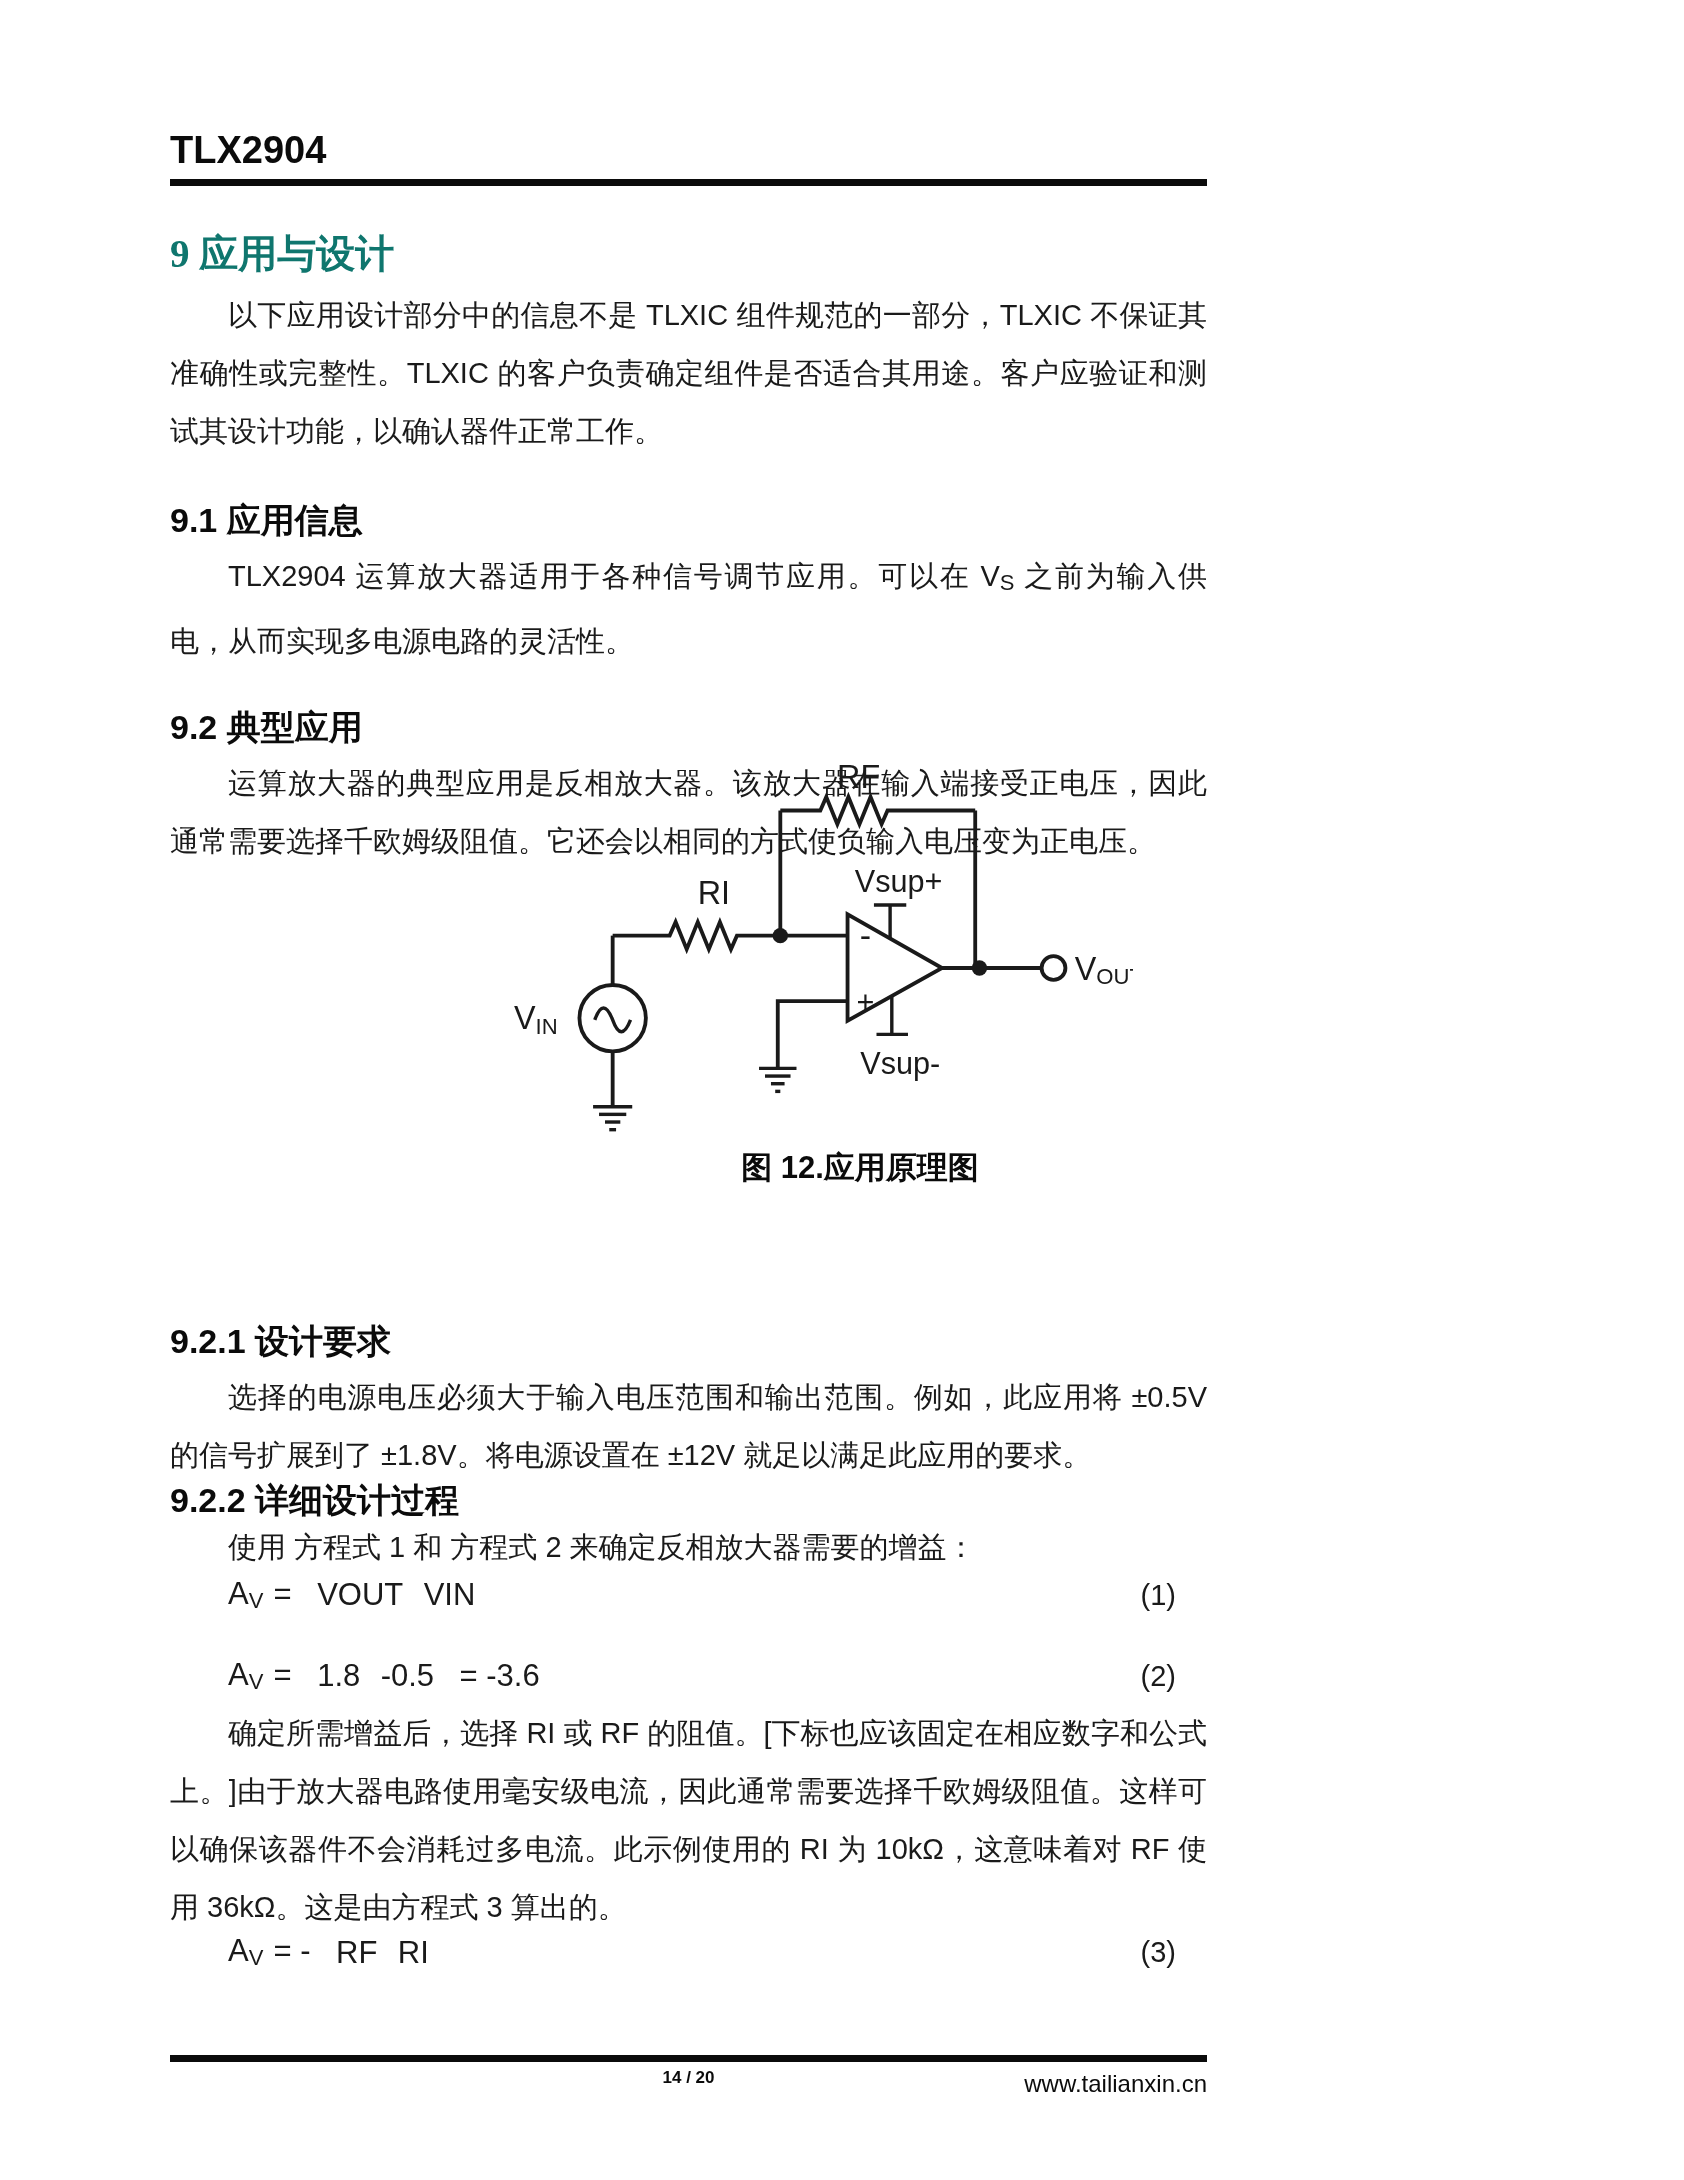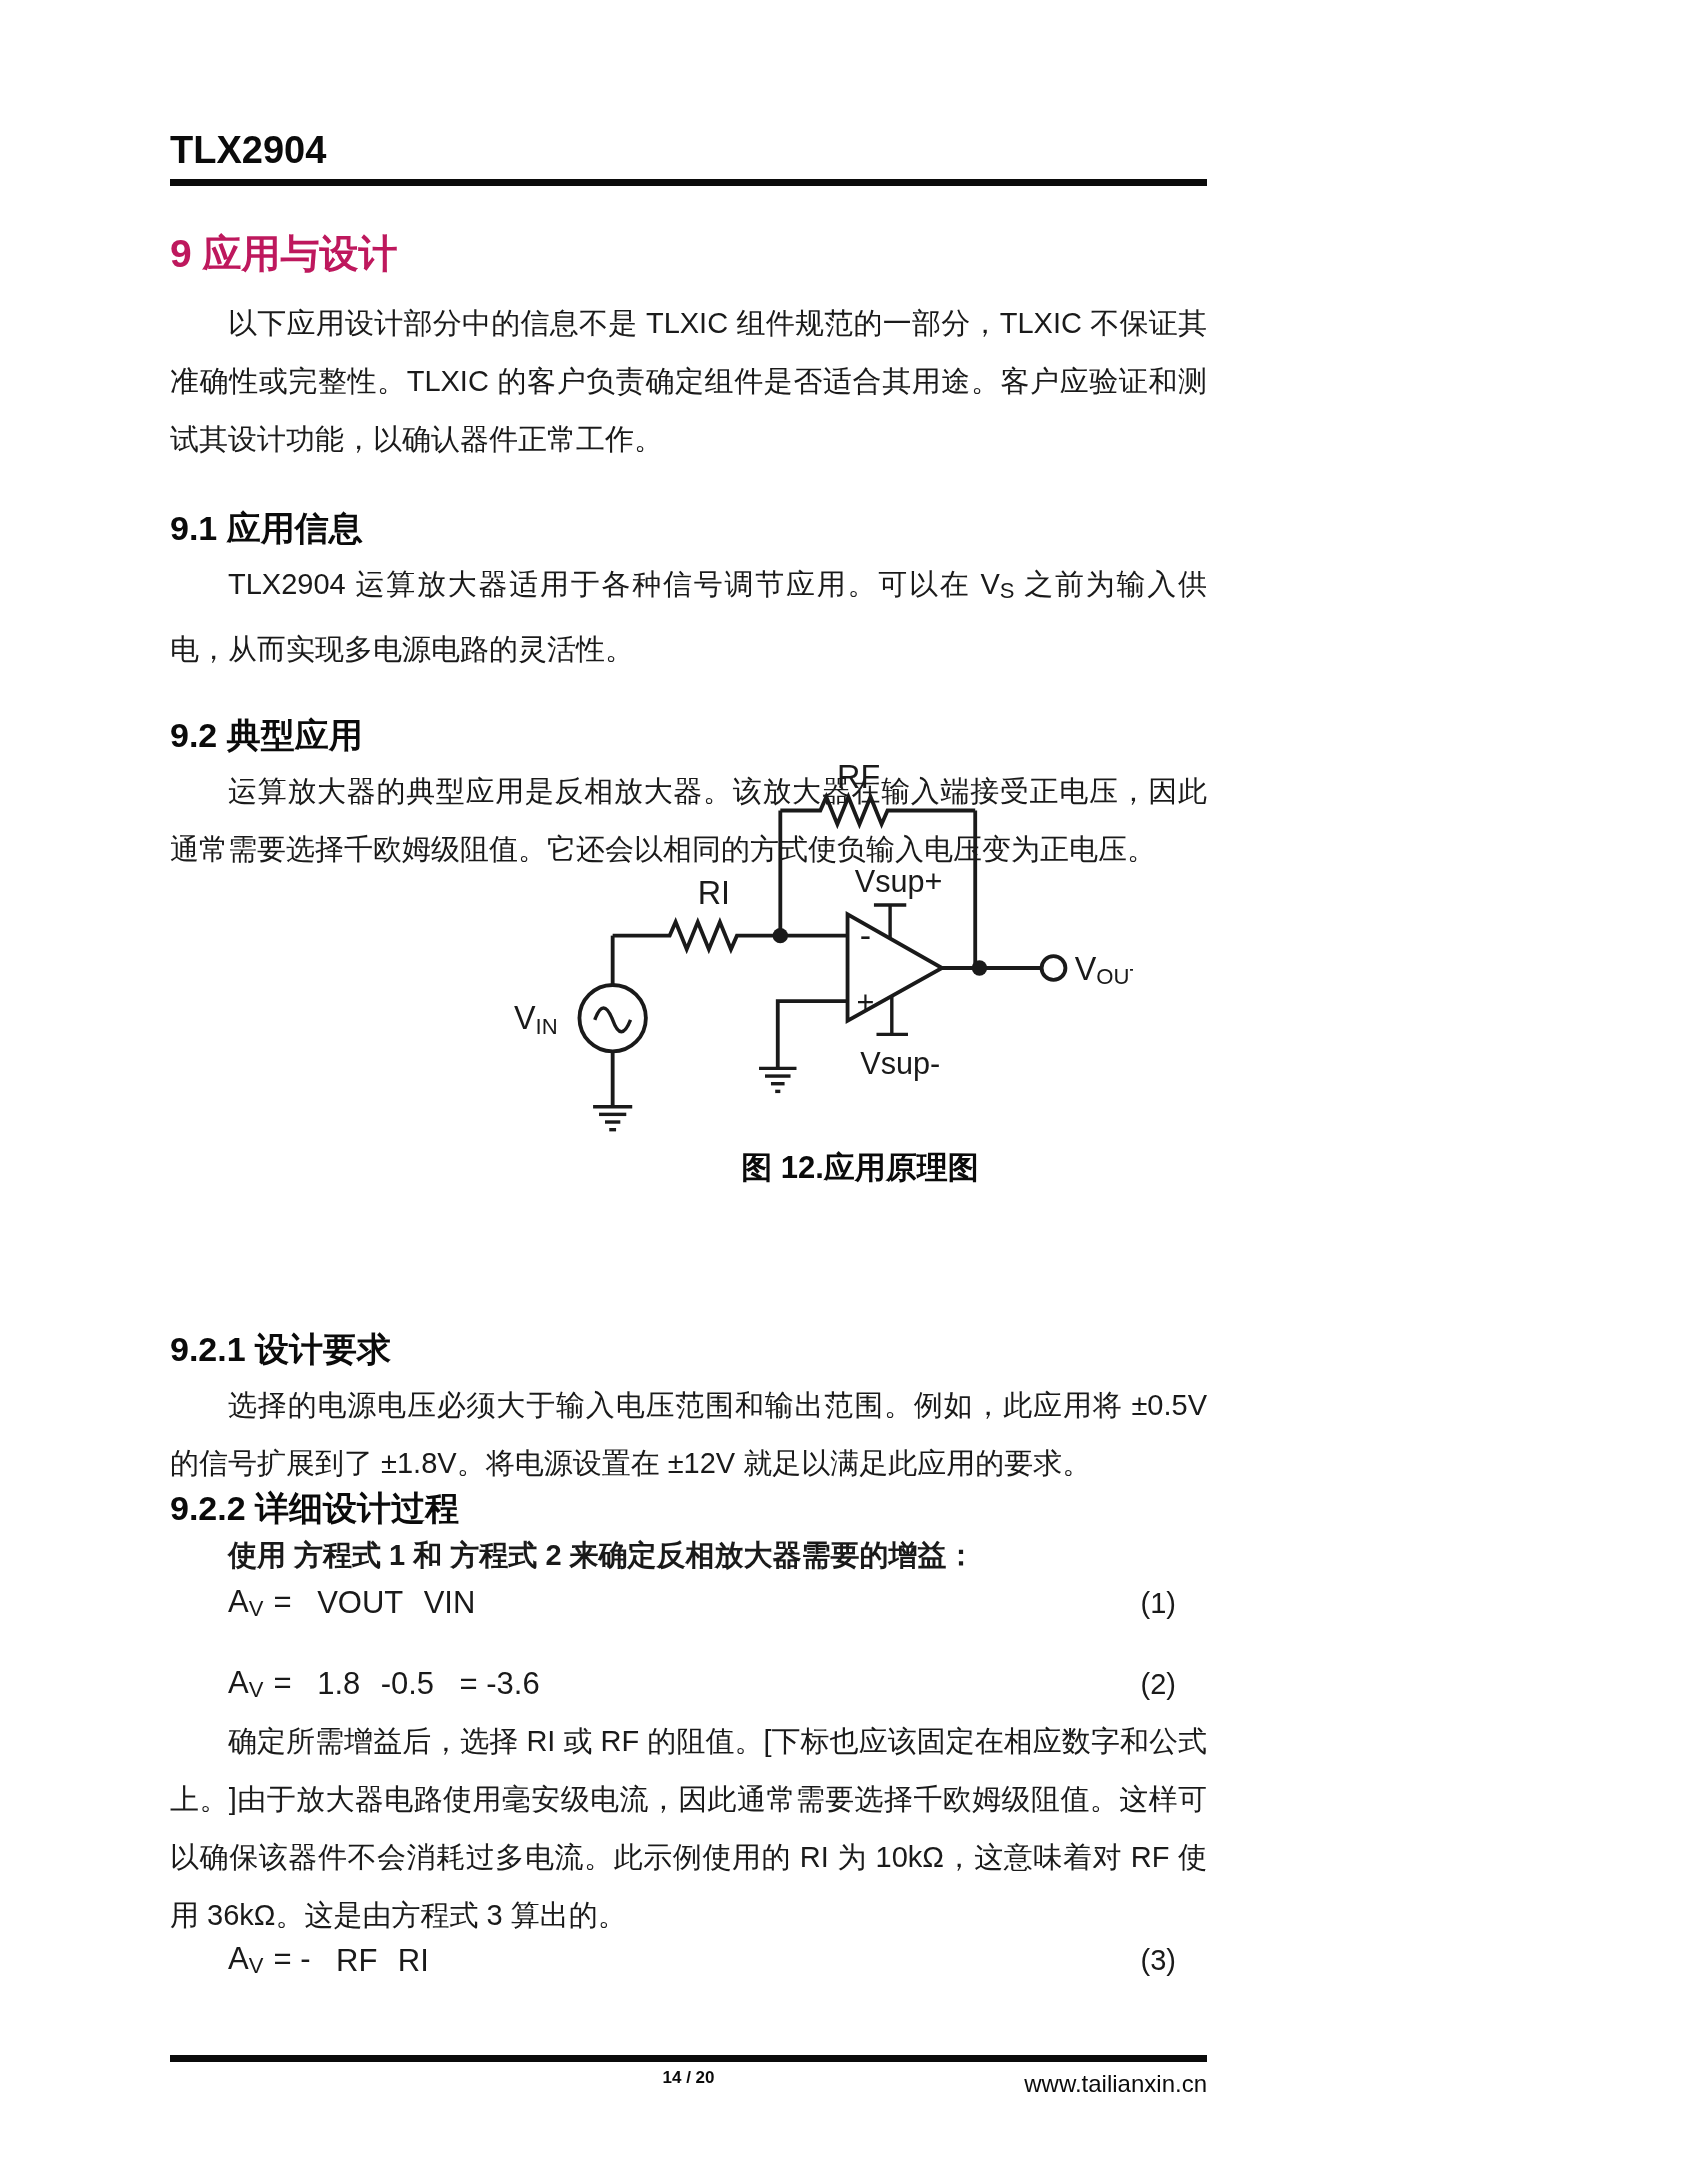--- a/index.html
+++ b/index.html
@@ -9,30 +9,30 @@
     background:#ffffff;
     color:#151515;
     font-family:"Liberation Sans","DejaVu Sans",sans-serif;
     box-sizing:border-box;
     padding:0 135px 0 170px;
     overflow:hidden;
   }
   .doc-header{padding-top:128px;}
   .doc-title{font-size:38px;font-weight:bold;color:#0b0b0b;line-height:44px;letter-spacing:0px;}
   .rule{margin-top:6.8px;height:6.8px;background:#0b0b0b;}
-  h1.sec{font-size:39px;font-weight:bold;color:#be185d;margin:44px 0 16px;line-height:48px;}
+  h1.sec{font-size:39px;font-weight:bold;color:#0f766e;margin:44px 0 8px;line-height:48px;font-family:Liberation Serif, serif;}
   h2.sec{font-size:34px;font-weight:bold;color:#0b0b0b;margin:39px 0 0;line-height:43px;}
   h2.sec.tight{margin-top:36px;}
   h3.sec{font-size:34px;font-weight:bold;color:#0b0b0b;margin:0;line-height:43px;}
   h3.up{margin-top:-5.1px;}
   p.body{
     font-size:29px;line-height:58px;color:#1a1a1a;
     text-align:justify;text-indent:58px;margin:5.1px 0 0;
   }
-  p.intro{margin-top:0;line-height:51px;font-weight:bold;}
+  p.intro{margin-top:0;line-height:51px;}
   .sub{font-size:22px;vertical-align:-4.3px;}
   .figure-spacer{height:450px;}
   
   .circuit-svg{position:absolute;left:477px;top:745px;width:656px;height:400px;}
   .circuit-svg text{fill:#1a1a1a;font-family:"Liberation Sans","DejaVu Sans",sans-serif;}
   .fig-caption{
     position:absolute;left:170px;top:1147px;width:1380px;
     text-align:center;font-size:31px;font-weight:bold;color:#0b0b0b;
   }
   

